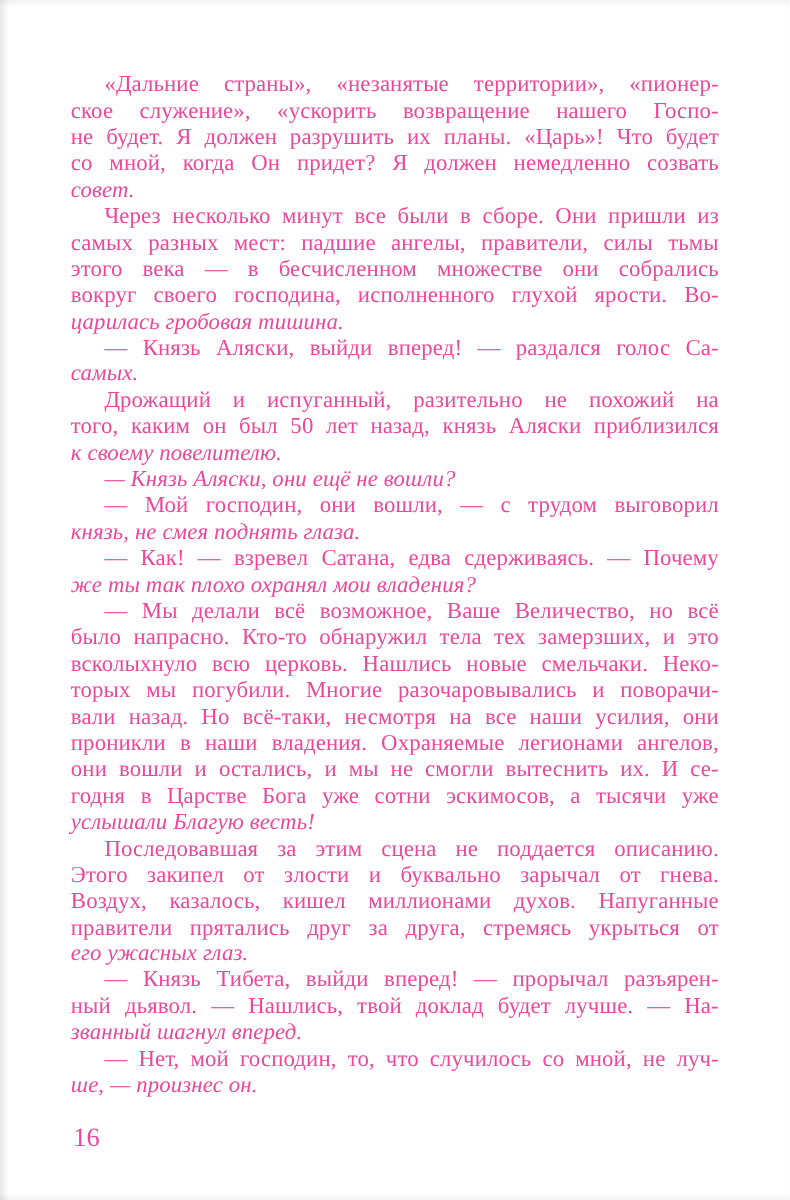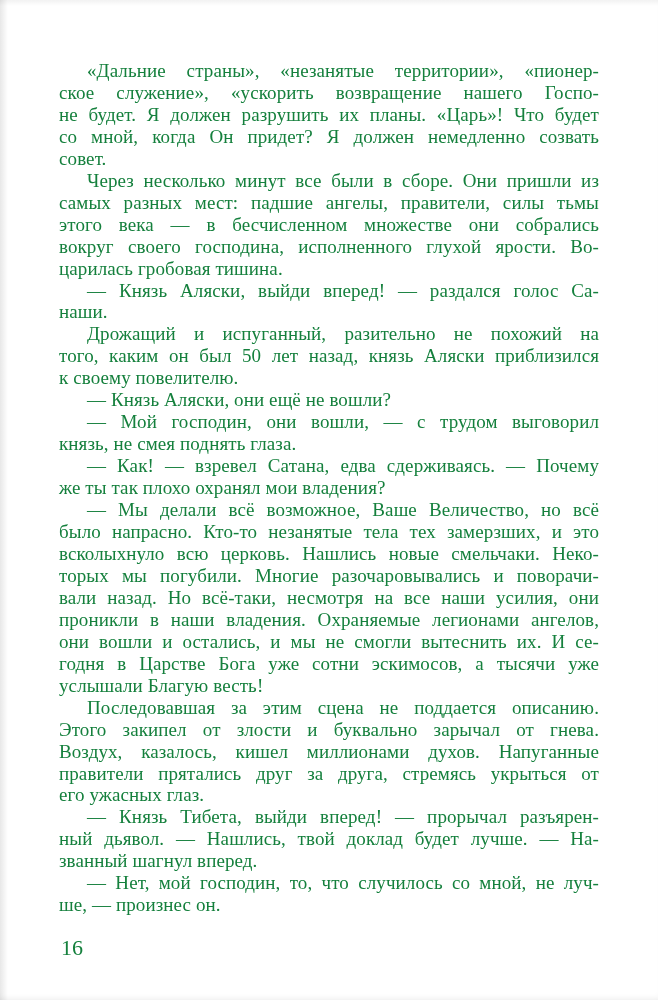--- a/index.html
+++ b/index.html
@@ -5,21 +5,21 @@
   html, body {
     margin: 0;
     padding: 0;
     background: #ffffff;
   }
   .page {
     position: relative;
     width: 658px;
     height: 1000px;
     background: #ffffff;
-    color: #15803d;
+    color: #ec4899;
     font-family: "Liberation Serif", "DejaVu Serif", serif;
     overflow: hidden;
     box-shadow: inset 0 -5px 7px -5px rgba(0,0,0,0.10);
   }
   
   .page::before {
     content: "";
     position: absolute;
     left: 0; top: 0; bottom: 0;
     width: 8px;
@@ -49,20 +49,21 @@
   }
   .line {
     text-align: justify;
     text-align-last: justify;
   }
   .line.first {
     text-indent: 28px;
   }
   .line.last {
     text-align-last: left;
+    font-style: italic;
   }
   .page-number {
     position: absolute;
     left: 61px;
     top: 937px;
     font-size: 22px;
     line-height: 22px;
   }
 </style>
 </head>
@@ -79,41 +80,41 @@
       </div>
       <div class="paragraph">
         <div class="line first">Через несколько минут все были в сборе. Они пришли из</div>
         <div class="line">самых разных мест: падшие ангелы, правители, силы тьмы</div>
         <div class="line">этого века — в бесчисленном множестве они собрались</div>
         <div class="line">вокруг своего господина, исполненного глухой ярости. Во-</div>
         <div class="line last">царилась гробовая тишина.</div>
       </div>
       <div class="paragraph">
         <div class="line first">— Князь Аляски, выйди вперед! — раздался голос Са-</div>
-        <div class="line last">наши.</div>
+        <div class="line last">самых.</div>
       </div>
       <div class="paragraph">
         <div class="line first">Дрожащий и испуганный, разительно не похожий на</div>
         <div class="line">того, каким он был 50 лет назад, князь Аляски приблизился</div>
         <div class="line last">к своему повелителю.</div>
       </div>
       <div class="paragraph">
         <div class="line first last">— Князь Аляски, они ещё не вошли?</div>
       </div>
       <div class="paragraph">
         <div class="line first">— Мой господин, они вошли, — с трудом выговорил</div>
         <div class="line last">князь, не смея поднять глаза.</div>
       </div>
       <div class="paragraph">
         <div class="line first">— Как! — взревел Сатана, едва сдерживаясь. — Почему</div>
         <div class="line last">же ты так плохо охранял мои владения?</div>
       </div>
       <div class="paragraph">
         <div class="line first">— Мы делали всё возможное, Ваше Величество, но всё</div>
-        <div class="line">было напрасно. Кто-то незанятые тела тех замерзших, и это</div>
+        <div class="line">было напрасно. Кто-то обнаружил тела тех замерзших, и это</div>
         <div class="line">всколыхнуло всю церковь. Нашлись новые смельчаки. Неко-</div>
         <div class="line">торых мы погубили. Многие разочаровывались и поворачи-</div>
         <div class="line">вали назад. Но всё-таки, несмотря на все наши усилия, они</div>
         <div class="line">проникли в наши владения. Охраняемые легионами ангелов,</div>
         <div class="line">они вошли и остались, и мы не смогли вытеснить их. И се-</div>
         <div class="line">годня в Царстве Бога уже сотни эскимосов, а тысячи уже</div>
         <div class="line last">услышали Благую весть!</div>
       </div>
       <div class="paragraph">
         <div class="line first">Последовавшая за этим сцена не поддается описанию.</div>

